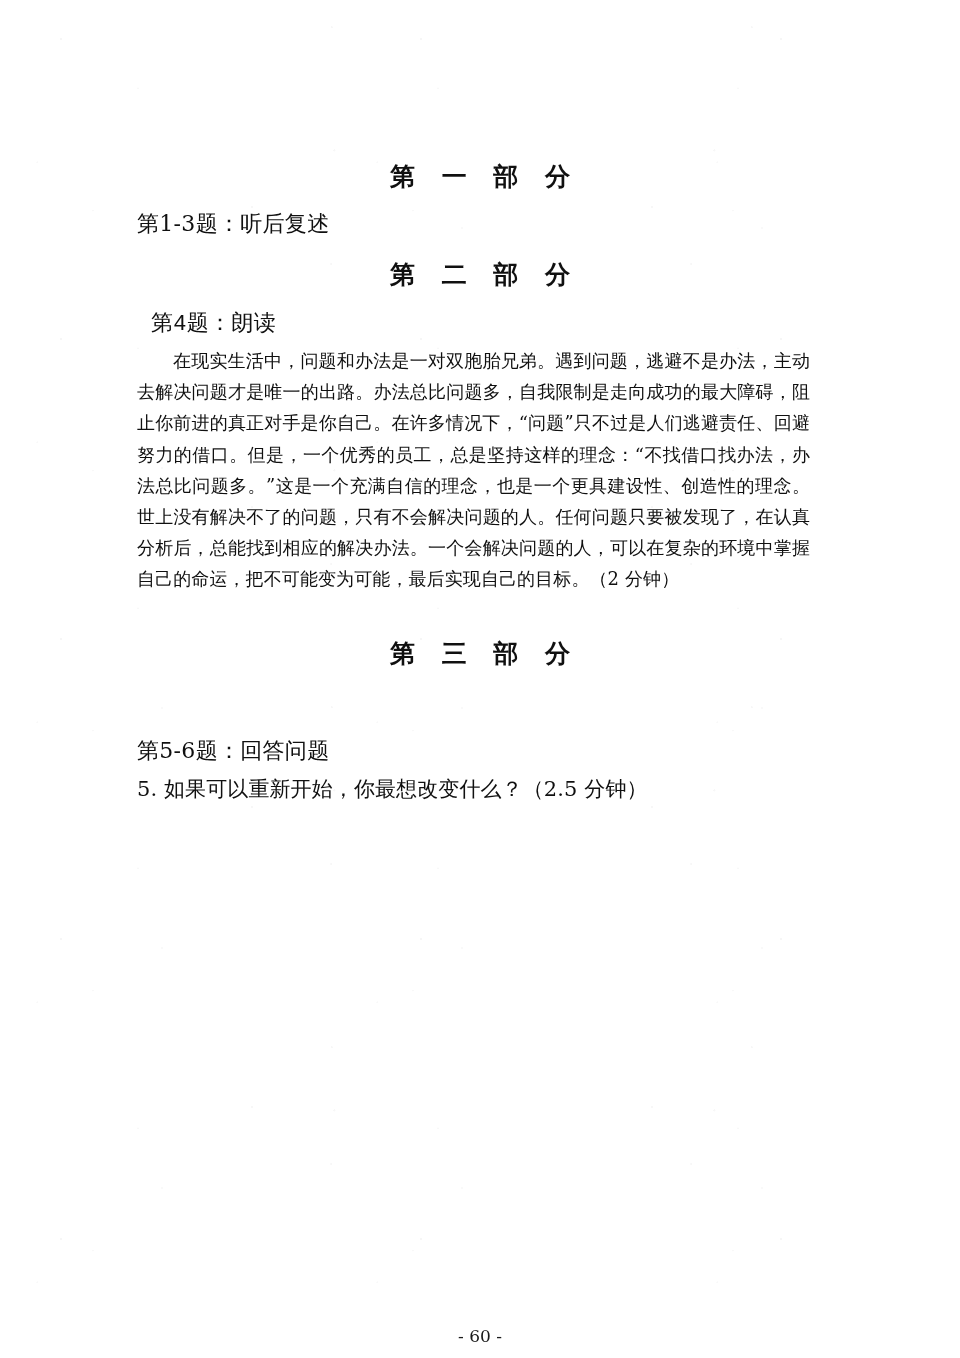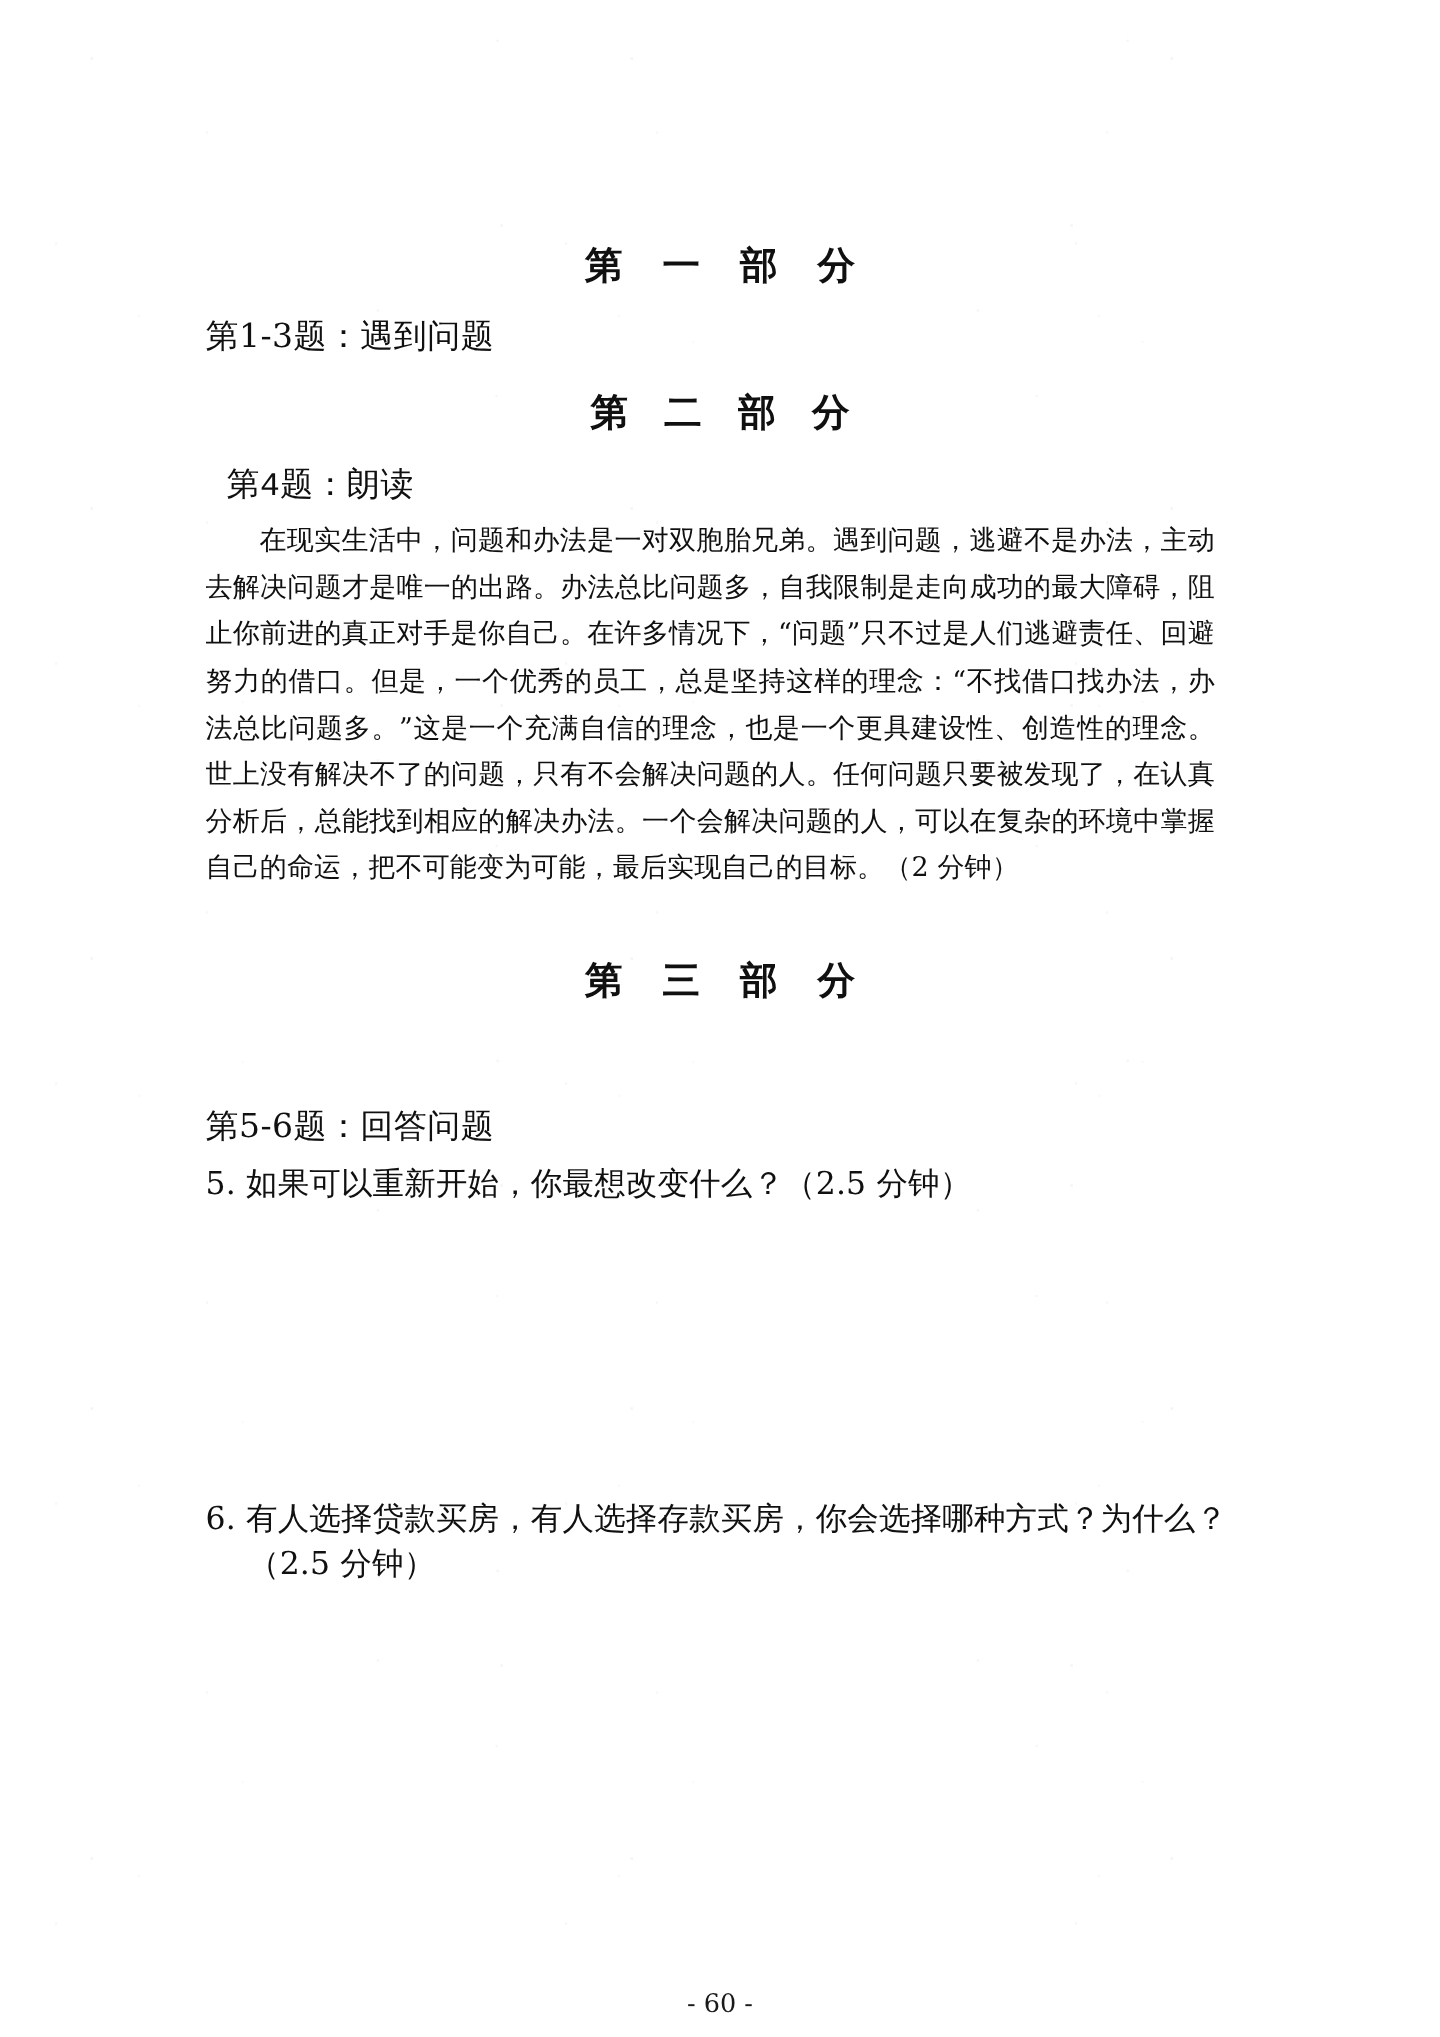--- a/index.html
+++ b/index.html
@@ -90,49 +90,48 @@
     text-align: center;
     font-size: 17px;
     color: #1a1a1a;
     font-family: "DejaVu Serif", "Liberation Serif", serif;
     margin-top: 38px;
   }
 
   
   #part1-heading   { position:absolute; left:130px; top:160px;  width:700px; }
   #sec-1-3         { position:absolute; left:137px; top:209px;  }
-  #part2-heading   { position:absolute; left:130px; top:258px;  width:700px;font-family:Liberation Serif, serif; }
+  #part2-heading   { position:absolute; left:130px; top:258px;  width:700px; }
   #sec-4           { position:absolute; left:151px; top:308px;font-family:Liberation Mono, monospace;  }
   #passage-block   { position:absolute; left:137px; top:345px;  width:673px; }
   #part3-heading   { position:absolute; left:130px; top:637px;  width:700px; }
   #sec-5-6         { position:absolute; left:137px; top:688px;margin-top:48px;  }
   #q5              { position:absolute; left:137px; top:727px;  width:680px; }
   #q6              { position:absolute; left:137px; top:950px;  width:675px; }
   #footer-pagenum  { position:absolute; left:0;     top:1288px; width:960px; }
 </style>
 </head>
 <body>
 
 <div class="page"></div>
 
 <div class="content">
 
   <div class="part-heading" id="part1-heading">第 一 部 分</div>
 
-  <div class="section-label" id="sec-1-3">第1-3题：遇到问题</div>
+  <div class="section-label" id="sec-1-3">第1-3题：听后复述</div>
 
   <div class="part-heading" id="part2-heading">第 二 部 分</div>
 
   <div class="section-label" id="sec-4">第4题：朗读</div>
 
   <div class="passage" id="passage-block">在现实生活中，问题和办法是一对双胞胎兄弟。遇到问题，逃避不是办法，主动去解决问题才是唯一的出路。办法总比问题多，自我限制是走向成功的最大障碍，阻止你前进的真正对手是你自己。在许多情况下，“问题”只不过是人们逃避责任、回避努力的借口。但是，一个优秀的员工，总是坚持这样的理念：“不找借口找办法，办法总比问题多。”这是一个充满自信的理念，也是一个更具建设性、创造性的理念。世上没有解决不了的问题，只有不会解决问题的人。任何问题只要被发现了，在认真分析后，总能找到相应的解决办法。一个会解决问题的人，可以在复杂的环境中掌握自己的命运，把不可能变为可能，最后实现自己的目标。（2 分钟）</div>
 
   <div class="part-heading" id="part3-heading">第 三 部 分</div>
 
   <div class="section-label" id="sec-5-6">第5-6题：回答问题</div>
 
   <div class="question" id="q5">5. 如果可以重新开始，你最想改变什么？（2.5 分钟）</div>
 
-  <div class="question" id="q6">6. 有人选择贷款买房，有人选择存款买房，你会选择哪种方式？为什么？（2.5 分钟）</div>
 
   <div class="page-number" id="footer-pagenum">- 60 -</div>
 
 </div>
 
 </body></html>

